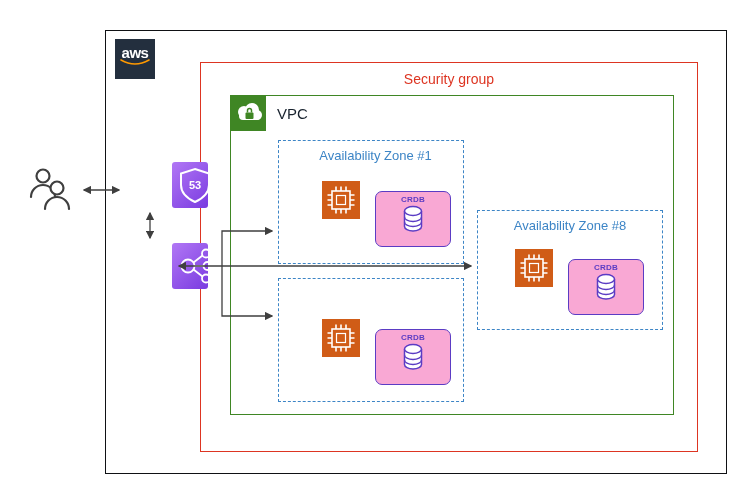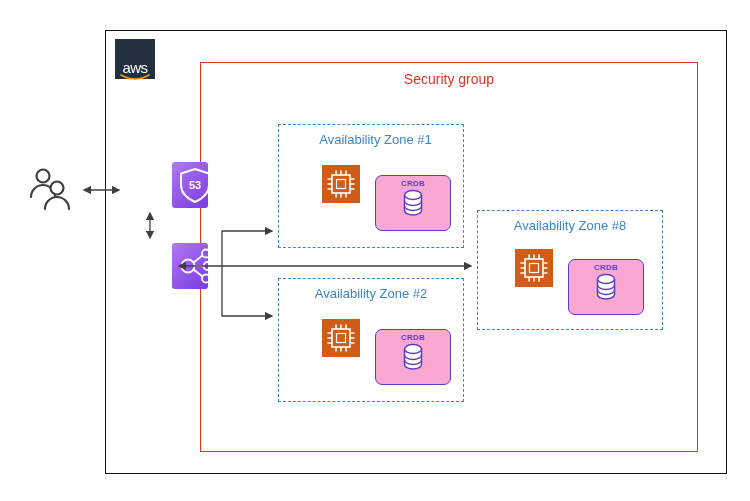--- a/index.html
+++ b/index.html
@@ -4,36 +4,36 @@
 <style>
   html,body{margin:0;padding:0;background:#fff;}
   .canvas{position:relative;width:750px;height:501px;background:#ffffff;
           font-family:"Liberation Sans",sans-serif;overflow:hidden;}
   .box{position:absolute;box-sizing:border-box;}
 
   
   .outer{left:105px;top:30px;width:622px;height:444px;border:1.5px solid #0f1114;}
   .awslogo{position:absolute;left:9px;top:8px;width:40px;height:40px;background:var(--navy);
            color:#fff;text-align:center;}
-  .awslogo .txt{display:block;font-weight:normal;font-size:15px;margin-top:20px;letter-spacing:-0.5px;}
+  .awslogo .txt{display:block;font-weight:bold;font-size:15px;margin-top:5px;letter-spacing:-0.5px;}
   .awslogo svg{display:block;margin:-3px auto 0;}
 
   
   .sg{left:200px;top:62px;width:498px;height:390px;border:1px solid var(--red);}
   .sg-label{position:absolute;top:8px;left:0;right:0;text-align:center;color:var(--red);font-size:14px;}
 
   
   .vpc{left:230px;top:95px;width:444px;height:320px;border:1px solid var(--green);}
   .vpc-icon{position:absolute;left:-1px;top:-1px;width:36px;height:36px;background:var(--green);}
   .vpc-label{position:absolute;left:46px;top:9px;font-size:15px;color:#18222e;}
 
   
   .az{border:1.4px dashed var(--azblue);}
   .az-label{margin-top:7px;text-align:center;color:var(--azblue);font-size:13px;}
-  #az1{left:278px;top:124px;width:186px;height:124px;padding-left:9px;}
+  #az1{left:278px;top:140px;width:186px;height:124px;padding-left:9px;}
   #az2{left:278px;top:278px;width:186px;height:124px;}
   #az3{left:477px;top:210px;width:186px;height:120px;}
 
   .ec2{position:absolute;width:38px;height:38px;background:var(--orange);}
   .ec2 svg{display:block;}
 
   .crdb{position:absolute;width:74px;height:54px;border:1.4px solid var(--crdb);
         border-radius:7px;background:#f9a8d4;color:var(--crdb);text-align:center;}
   .crdb-label{font-size:8px;font-weight:bold;margin-top:3px;letter-spacing:.2px;}
   .crdb svg{display:block;margin:1px auto 0;}
@@ -86,38 +86,45 @@
       <svg width="34" height="10" viewBox="0 0 34 10">
         <path d="M3 2 Q17 10 31 2" fill="none" stroke="#ff9900" stroke-width="1.6" stroke-linecap="round"></path>
       </svg>
     </div>
   </div>
 
   <div class="box sg">
     <div class="sg-label">Security group</div>
   </div>
 
+  <div class="box vpc">
+    <div class="vpc-icon">
+      <svg width="36" height="36">
+          <use href="#cloudlock"></use>
+        </svg>
+    </div>
+    <div class="vpc-label">VPC</div>
+  </div>
 
   <div class="box az" id="az1">
     <div class="az-label">Availability Zone #1</div>
     <div class="ec2" style="left:43px;top:40px">
       <svg width="38" height="38">
           <use href="#chip"></use>
         </svg>
     </div>
     <div class="crdb" style="left:96px;top:50px">
       <div class="crdb-label">CRDB</div>
       <svg width="22" height="28">
           <use href="#cyl"></use>
         </svg>
     </div>
   </div>
 
   <div class="box az" id="az2">
-    <div class="az-label">Availability Zone #2</div>
     <div class="ec2" style="left:43px;top:40px">
       <svg width="38" height="38">
           <use href="#chip"></use>
         </svg>
     </div>
     <div class="crdb" style="left:96px;top:50px">
       <div class="crdb-label">CRDB</div>
       <svg width="22" height="28">
           <use href="#cyl"></use>
         </svg>

